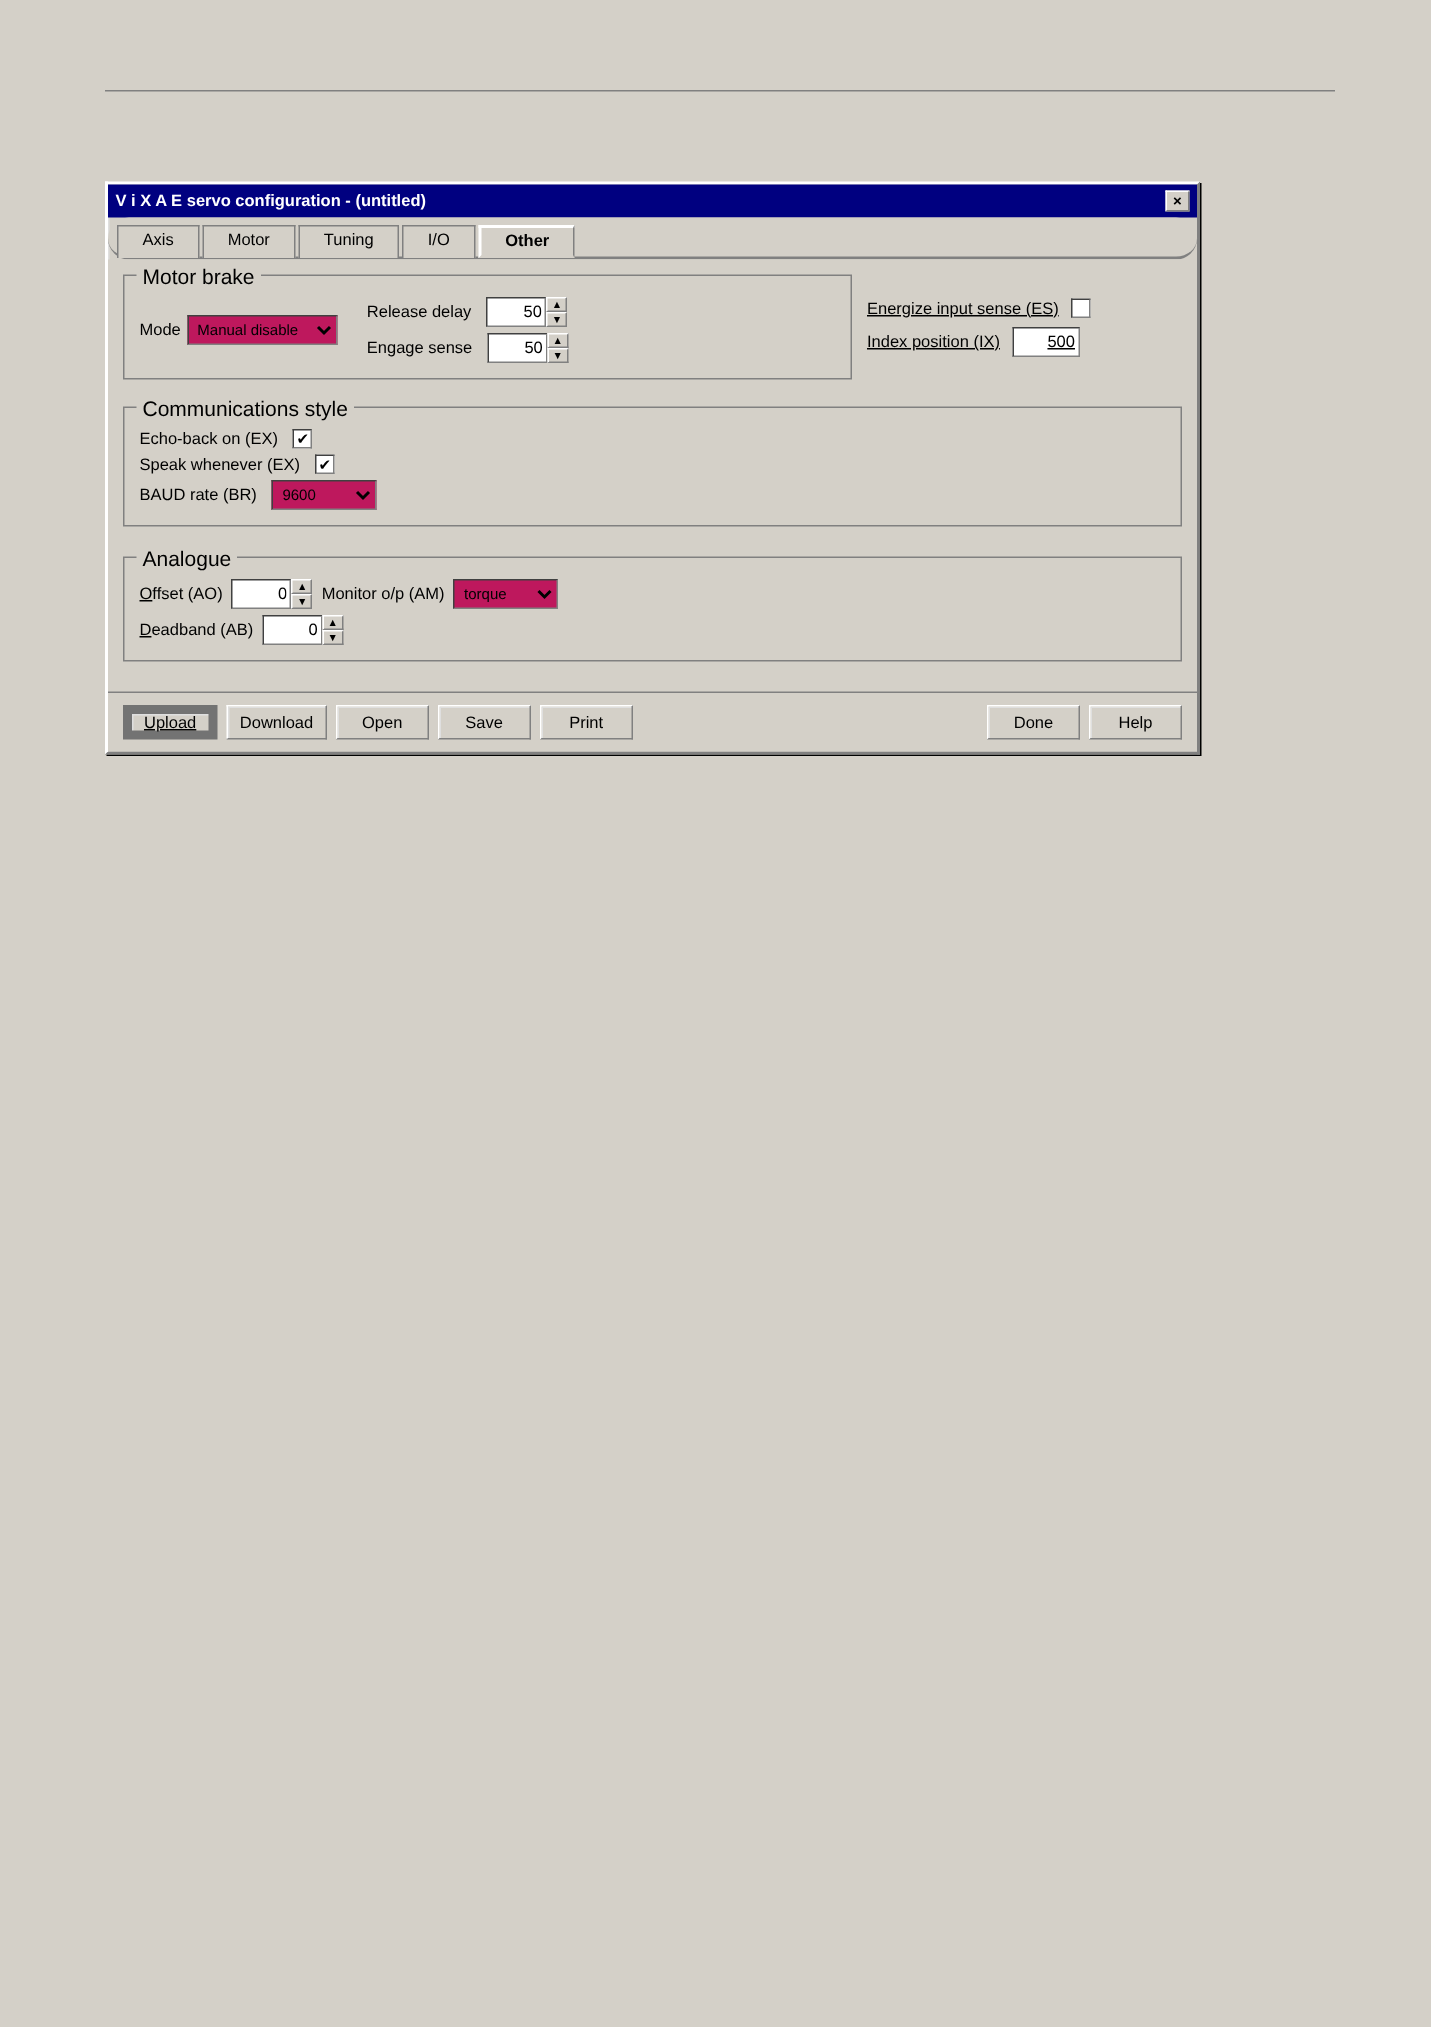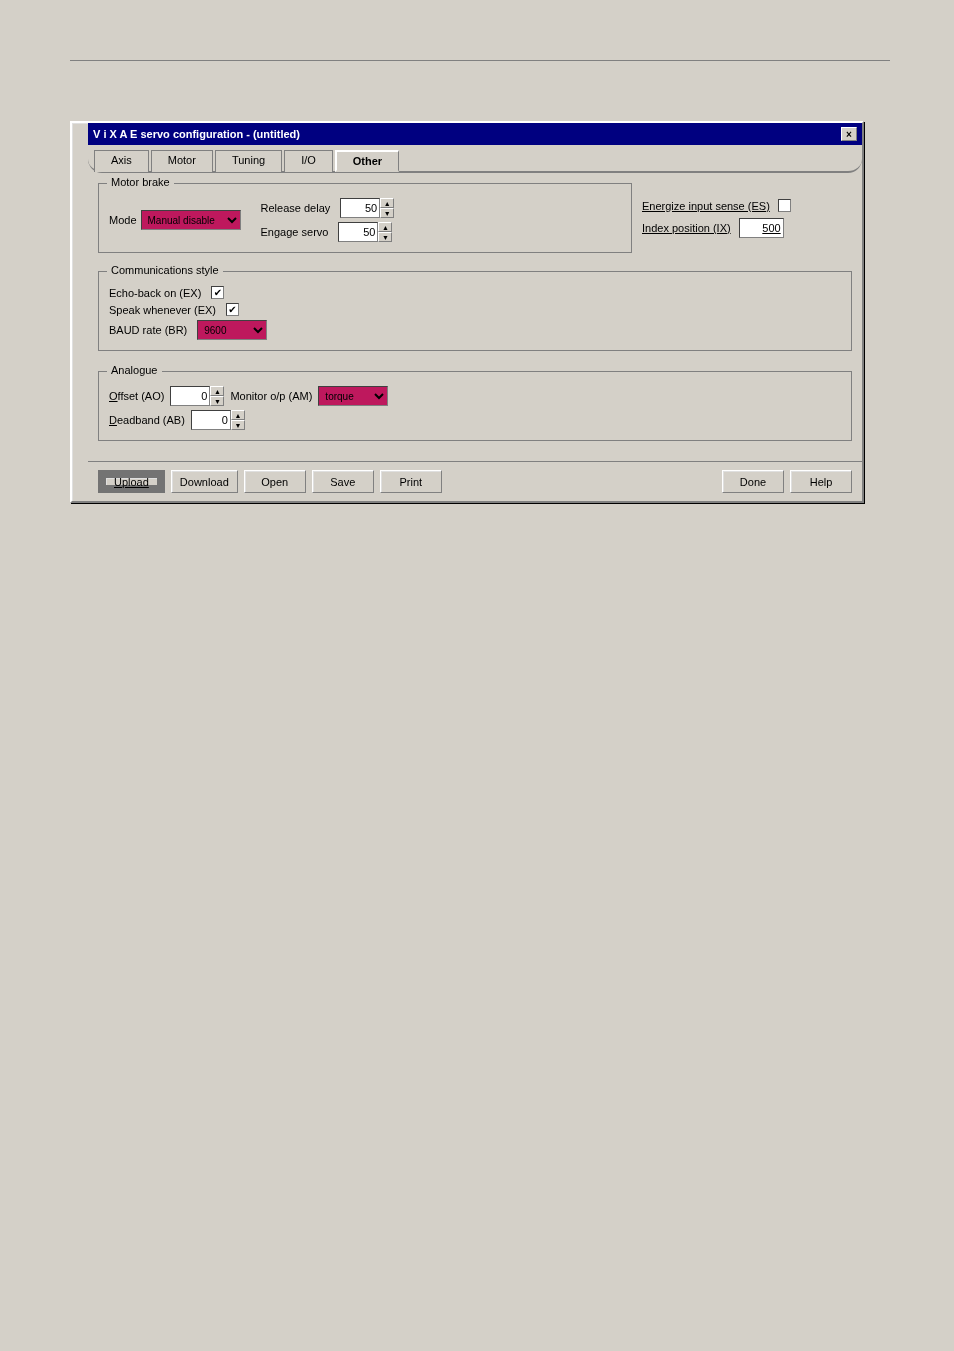--- a/index.html
+++ b/index.html
@@ -20,27 +20,26 @@
 
     .top-line {
       width: 820px;
       height: 1px;
       background: #808080;
       margin-bottom: 60px;
     }
 
     
     .window {
-      width: 794px;
+      width: 730px;
       border: 2px solid #ffffff;
       border-right-color: #808080;
       border-bottom-color: #808080;
       box-shadow: 1px 1px 0 #000, inset 1px 1px 0 #dfdfdf;
       background: #d4d0c8;
-      padding-left: 16px;
     }
 
     .title-bar {
       background: #000080;
       color: #ffffff;
       font-size: 11px;
       font-weight: bold;
       padding: 3px 5px;
       display: flex;
       justify-content: space-between;
@@ -110,21 +109,21 @@
       padding: 8px 10px 10px 10px;
       position: relative;
     }
 
     .group-box-title {
       position: absolute;
       top: -8px;
       left: 8px;
       background: #d4d0c8;
       padding: 0 4px;
-      font-size: 11px;
+      font-size: 14px;
     }
 
     
     .motor-brake-row {
       display: flex;
       align-items: center;
       gap: 20px;
       margin-top: 6px;
     }
 
@@ -245,21 +244,21 @@
       box-shadow: inset 1px 1px 0 #dfdfdf;
       font-size: 11px;
       cursor: pointer;
       padding: 0 8px;
       display: flex;
       align-items: center;
       justify-content: center;
     }
 
     .win-btn.upload-btn {
-      border: 8px solid #737373;
+      border: 6px solid #737373;
       text-decoration: underline;
     }
 
     .label-text {
       font-size: 11px;
       color: #000;
     }
 
     .underline {
       text-decoration: underline;
@@ -324,21 +323,21 @@
                 <span class="label-text">Release delay</span>
                 <div class="spinner-wrapper">
                   <input class="spinner-input" type="text" value="50" style="">
                   <div class="spinner-btns">
                     <div class="spin-btn">▲</div>
                     <div class="spin-btn">▼</div>
                   </div>
                 </div>
               </div>
               <div class="right-section-row">
-                <span class="label-text">Engage servo</span>
+                <span class="label-text">Engage sense</span>
                 <div class="spinner-wrapper">
                   <input class="spinner-input" type="text" value="50" style="">
                   <div class="spinner-btns">
                     <div class="spin-btn">▲</div>
                     <div class="spin-btn">▼</div>
                   </div>
                 </div>
               </div>
             </div>
           </div>

